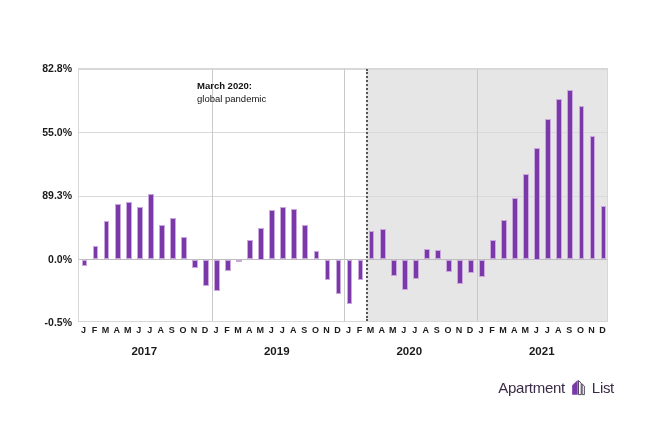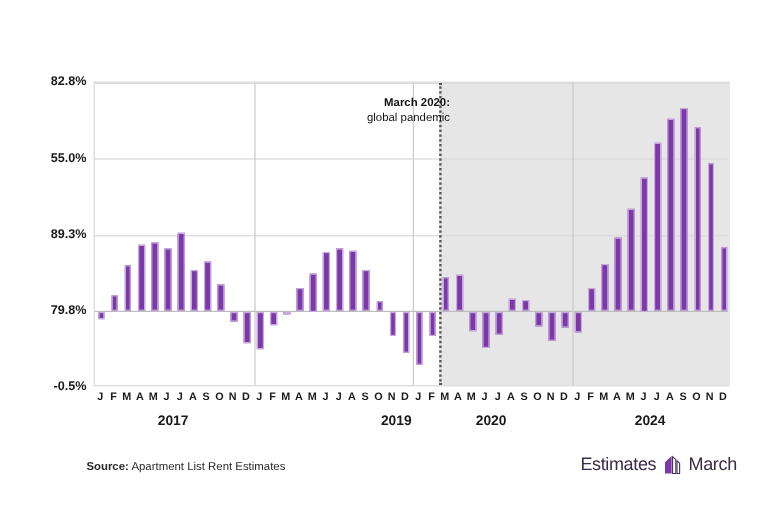--- a/index.html
+++ b/index.html
@@ -75,22 +75,22 @@
   }
   #yearaxis{position:absolute;left:78px;top:345px;width:530px;height:22px;}
   .ylabel{
     position:absolute;top:0;
     font-size:11.5px;font-weight:bold;color:#1a1a1a;
     text-align:center;
   }
   
   #annotation{
     position:absolute;
-    left:223px;top:80px;width:152px;
-    text-align:right;
+    left:197px;top:80px;width:152px;
+    text-align:left;
     font-size:9.5px;color:#111;line-height:12.5px;
   }
   #annotation .ahead{font-weight:bold;display:block;}
   #annotation .aline{display:block;}
   
   #source{
     position:absolute;left:72px;top:384px;
     font-size:9.5px;color:#2a2a2a;
   }
   #source b{font-weight:bold;}
@@ -104,21 +104,21 @@
 </head>
 <body>
 
 <div id="card">
 
 
   <div id="yaxis">
       <div class="ytick" style="top: 62px;">82.8%</div>
       <div class="ytick" style="top: 125.5px;">55.0%</div>
       <div class="ytick" style="top: 189px;">89.3%</div>
-      <div class="ytick" style="top: 252.5px;">79.8%</div>
+      <div class="ytick" style="top: 252.5px;">0.0%</div>
       <div class="ytick" style="top: 316px;">-0.5%</div>
     </div>
 
   <div id="plot">
       <div class="shade" style="left: 287.083px; width: 242.917px; background: rgb(230, 230, 230);"></div>
       <div class="gridline" style="top: -0.5px;"></div>
       <div class="gridline" style="top: 63px;"></div>
       <div class="gridline" style="top: 126.5px;"></div>
       <div class="zeroline" style="top: 190px;"></div>
       <div class="yearsep" style="left: 132.5px;"></div>
@@ -220,39 +220,36 @@
       <div class="mlabel" style="left: 452.229px; width: 12px;">J</div>
       <div class="mlabel" style="left: 463.271px; width: 12px;">J</div>
       <div class="mlabel" style="left: 474.312px; width: 12px;">A</div>
       <div class="mlabel" style="left: 485.354px; width: 12px;">S</div>
       <div class="mlabel" style="left: 496.396px; width: 12px;">O</div>
       <div class="mlabel" style="left: 507.438px; width: 12px;">N</div>
       <div class="mlabel" style="left: 518.479px; width: 12px;">D</div>
     </div>
   <div id="yearaxis">
       <div class="ylabel" style="left: 0px; width: 132.5px;">2017</div>
-      <div class="ylabel" style="left: 132.5px; width: 132.5px; text-align: right;">2019</div>
+      <div class="ylabel" style="left: 132.5px; width: 132.5px;">2019</div>
       <div class="ylabel" style="left: 265px; width: 132.5px;">2020</div>
-      <div class="ylabel" style="left: 397.5px; width: 132.5px;">2024</div>
+      <div class="ylabel" style="left: 397.5px; width: 132.5px;">2021</div>
     </div>
 
   <div id="annotation">
     <span class="ahead">March 2020:</span>
     <span class="aline">global pandemic</span>
   </div>
 
-  <div id="source">
-    <b>Source:</b><span> Apartment List Rent Estimates</span>
-  </div>
 
   <div id="logo">
-    <span>Estimates</span>
+    <span>Apartment</span>
     <span class="lmark">
       <svg width="19" height="19" viewBox="0 0 24 24">
         <path d="M4 21 L4 9 L11 2.5 L11 21 Z" fill="#7b38a8"></path>
         <path d="M12 21 L12 3.2 L15.4 6.4 L15.4 21 Z" fill="#ffffff" stroke="#3a2c46" stroke-width="1.1"></path>
         <path d="M16.6 21 L16.6 7.5 L19.4 10.2 L19.4 21 Z" fill="#ffffff" stroke="#3a2c46" stroke-width="1.1"></path>
       </svg>
     </span>
-    <span>March</span>
+    <span>List</span>
   </div>
 
 </div>
 
 </body></html>

